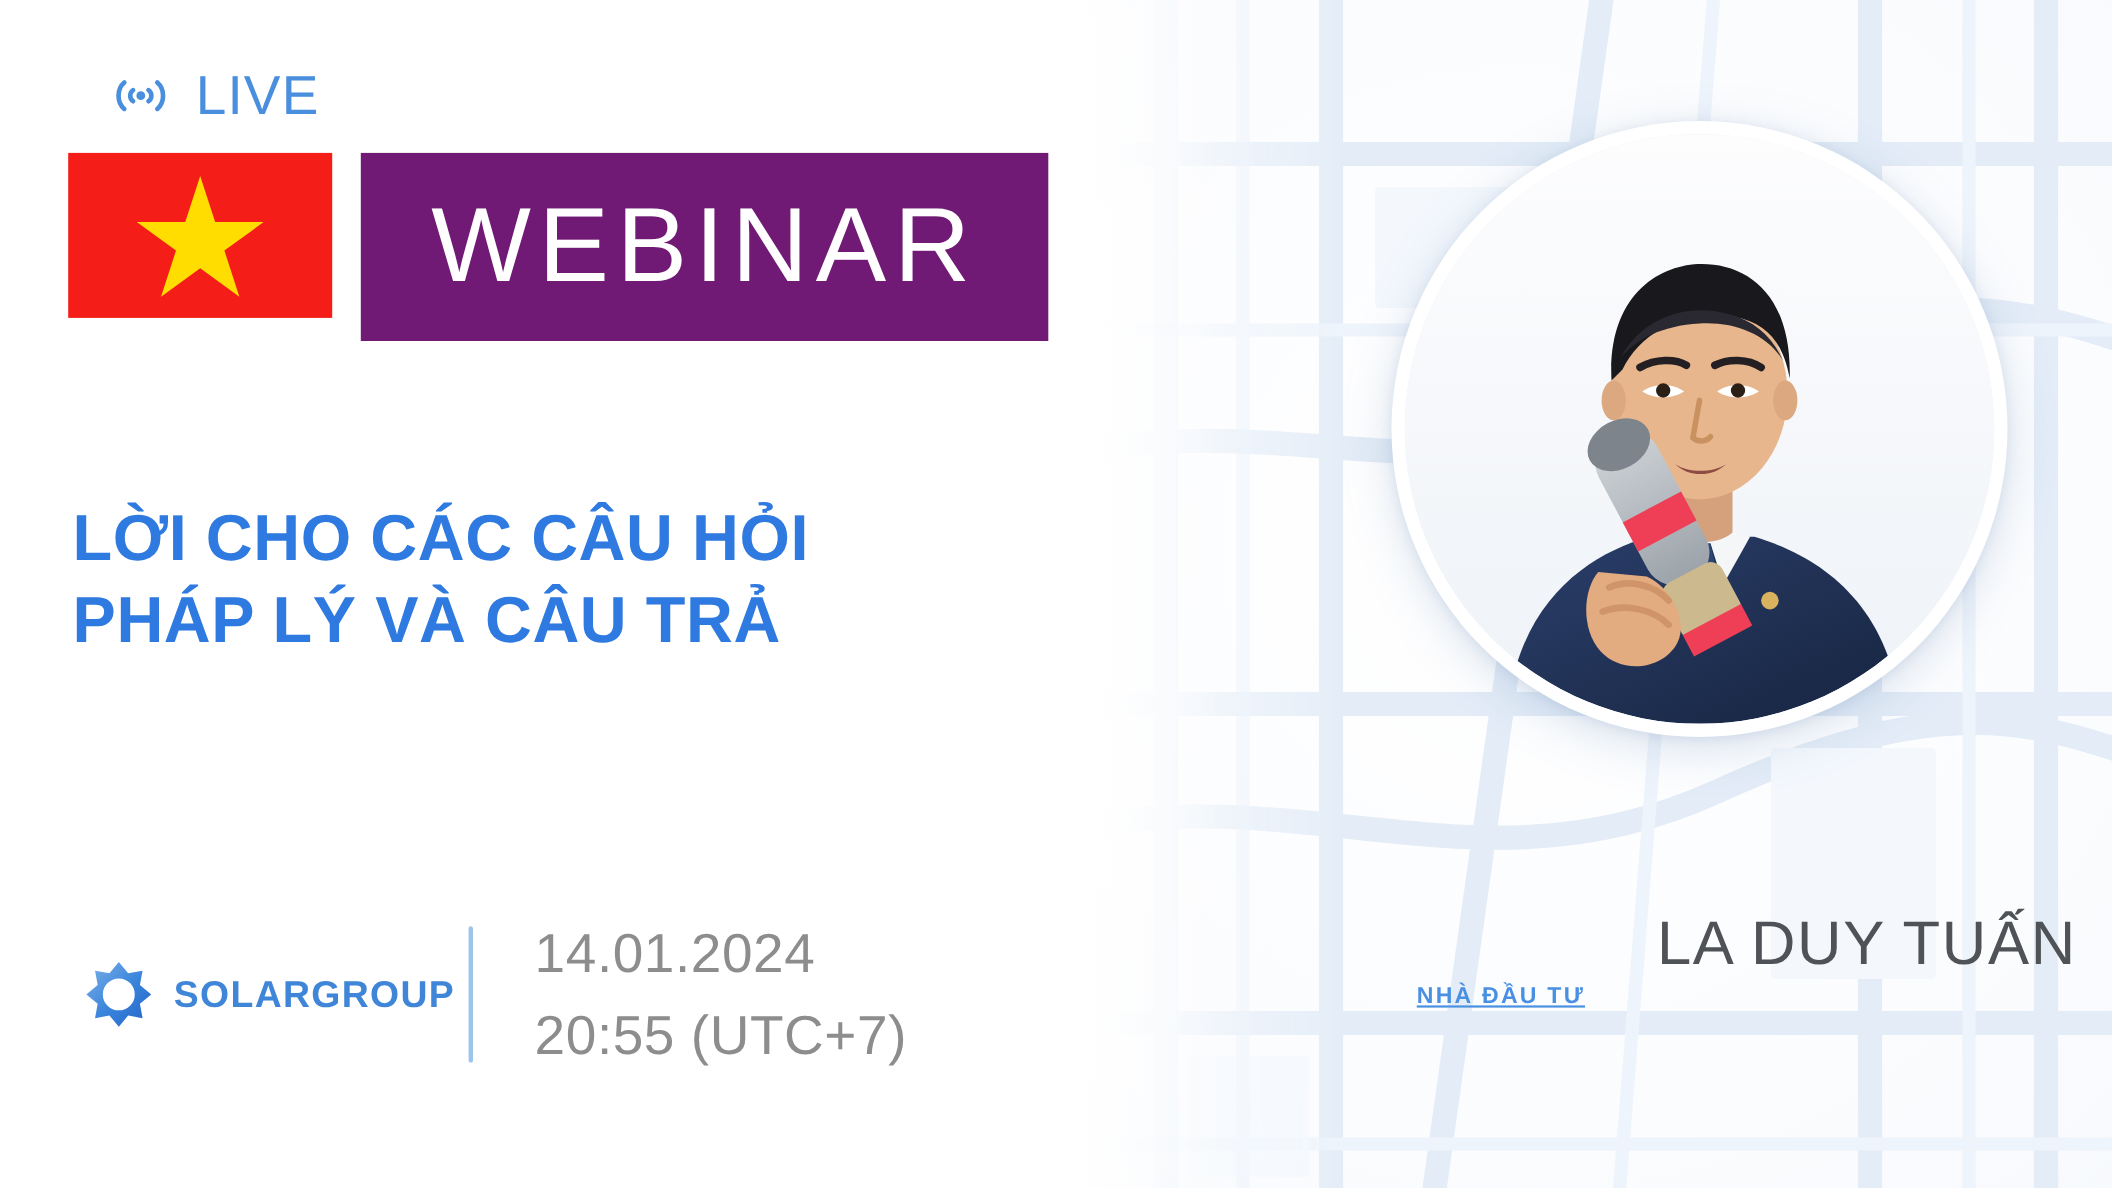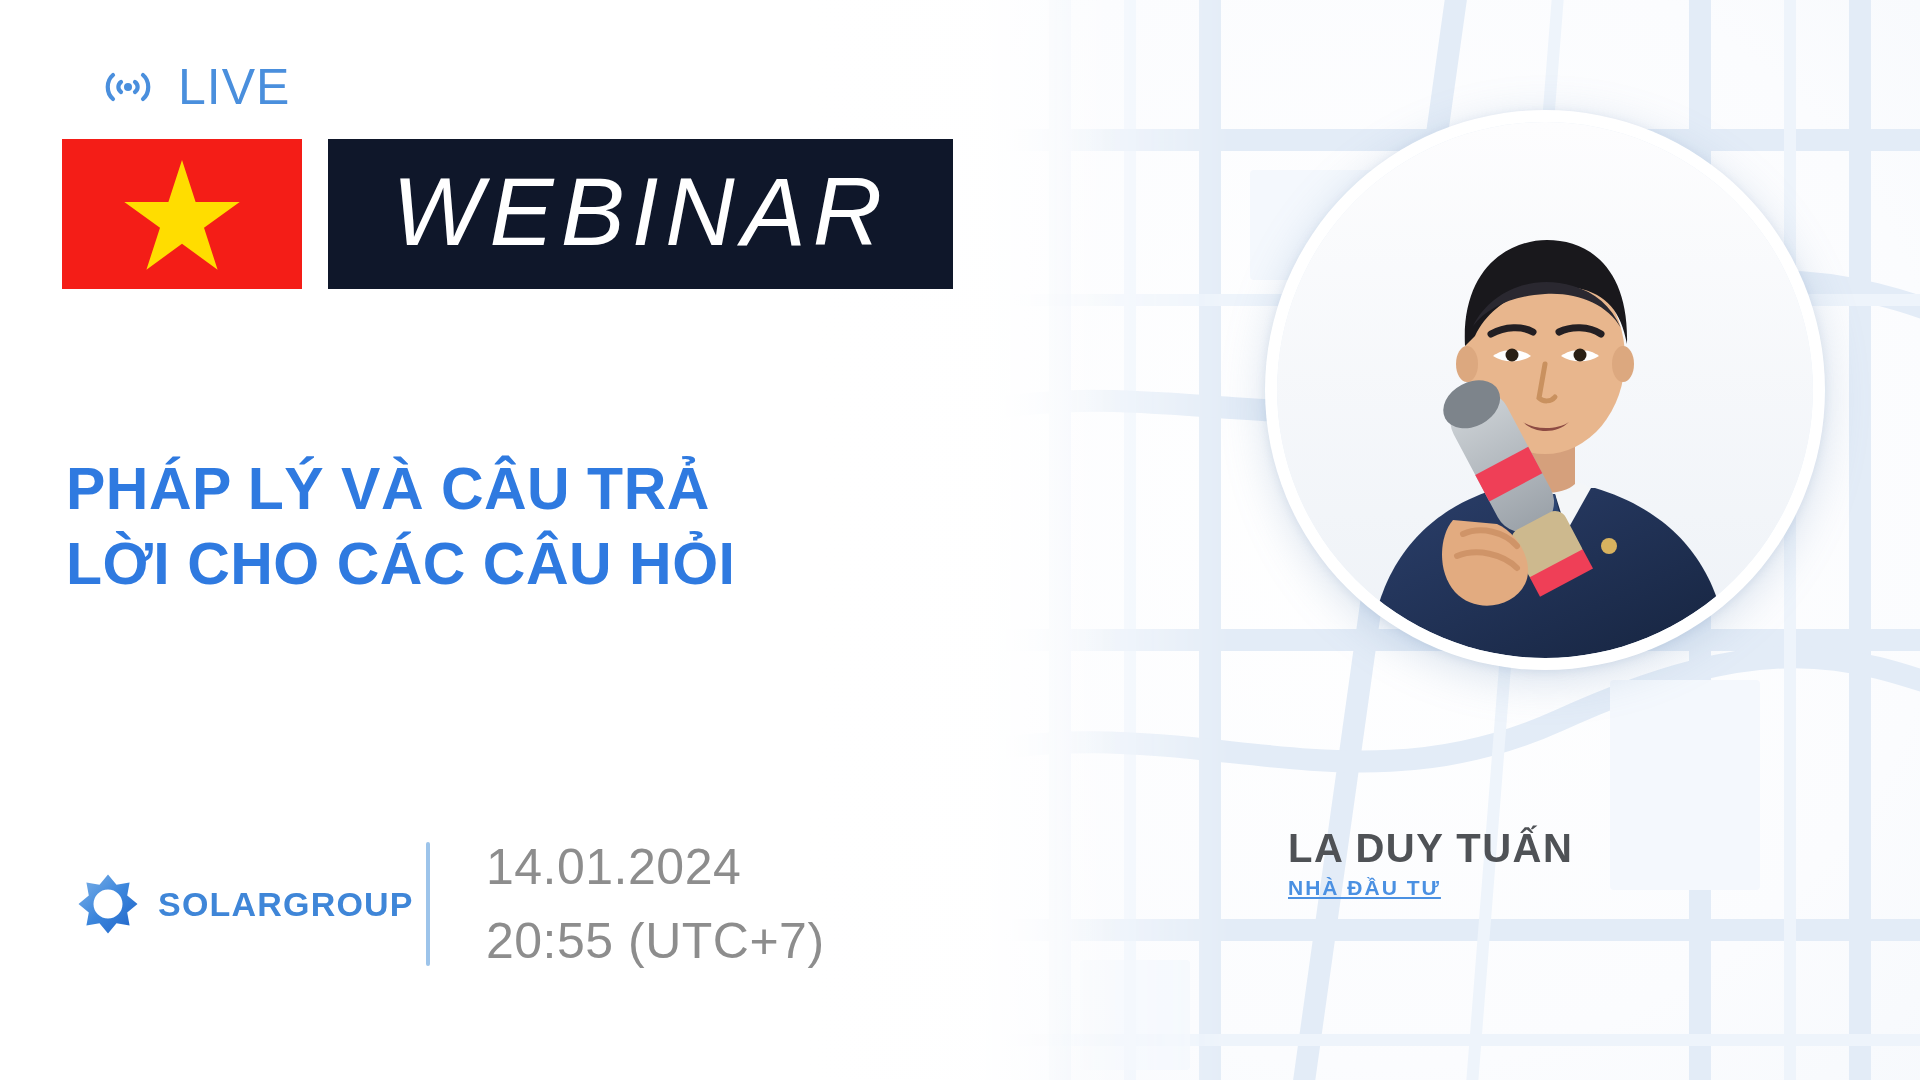--- a/index.html
+++ b/index.html
@@ -43,22 +43,22 @@
   #banner-row{
     position:absolute; left:62px; top:139px;
     display:flex; align-items:stretch; gap:26px;
   }
   #vn-flag{
     width:240px; height:150px; background:#f41d17;
     position:relative; overflow:hidden; flex:none;
   }
   #vn-flag svg{ position:absolute; left:50%; top:50%; transform:translate(-50%,-50%); }
   #webinar-box{
-    width:625px; height:150px; background:#0f172a;
-    display:flex; align-items:center; justify-content:center; flex:none;font-style:italic;
+    width:625px; height:171px; background:#701a75;
+    display:flex; align-items:center; justify-content:center; flex:none;
   }
   #webinar-label{
     color:#ffffff; font-size:96px; font-weight:400;
     letter-spacing:7px; line-height:1; padding-bottom:4px;
   }
 
   
   #headline{
     position:absolute; left:66px; top:452px;
     color:#2f7ae0; font-weight:bold; font-size:59px;
@@ -102,22 +102,22 @@
     position:absolute; left:12px; top:12px; width:536px; height:536px;
     border-radius:50%; overflow:hidden; background:#eef3f9;
   }
   #portrait-photo svg{ display:block; }
 
   
   #speaker-block{
     position:absolute; left:1288px; top:826px; width:600px;
   }
   #speaker-name{
-    font-size:40px; font-weight:bold; color:#4f5256;
-    letter-spacing:1.5px; line-height:1.1;
+    font-size:56px; font-weight:normal; color:#4f5256;
+    letter-spacing:1.5px; line-height:1.1;text-align:right;
   }
   #speaker-role{
     margin-top:6px;
     font-size:21px; font-weight:bold; color:#4a90e2;
     letter-spacing:2px;
     text-decoration:underline;
   }
 </style>
 </head>
 <body>
@@ -185,22 +185,22 @@
     <svg width="116" height="112" viewBox="0 0 116 112" xmlns="http://www.w3.org/2000/svg">
       <polygon fill="#ffdd00" points="58,2 71.6,43.9 115.7,43.9 80,69.8 93.6,111.7 58,85.8 22.4,111.7 36,69.8 0.3,43.9 44.4,43.9"></polygon>
     </svg>
   </div>
   <div id="webinar-box">
     <span id="webinar-label">WEBINAR</span>
   </div>
 </div>
 
 <div id="headline">
+  <div>LỜI CHO CÁC CÂU HỎI</div>
   <div>PHÁP LÝ VÀ CÂU TRẢ</div>
-  <div>LỜI CHO CÁC CÂU HỎI</div>
 </div>
 
 <div id="footer-row">
   <div id="logo-block">
     <span id="logo-mark">
       <svg viewBox="0 0 64 64" width="64" height="64" xmlns="http://www.w3.org/2000/svg">
         <defs>
           <linearGradient id="sunGrad" x1="0" y1="0" x2="1" y2="1">
             <stop offset="0" stop-color="#7fb3e8"></stop>
             <stop offset="0.5" stop-color="#3c86dc"></stop>

